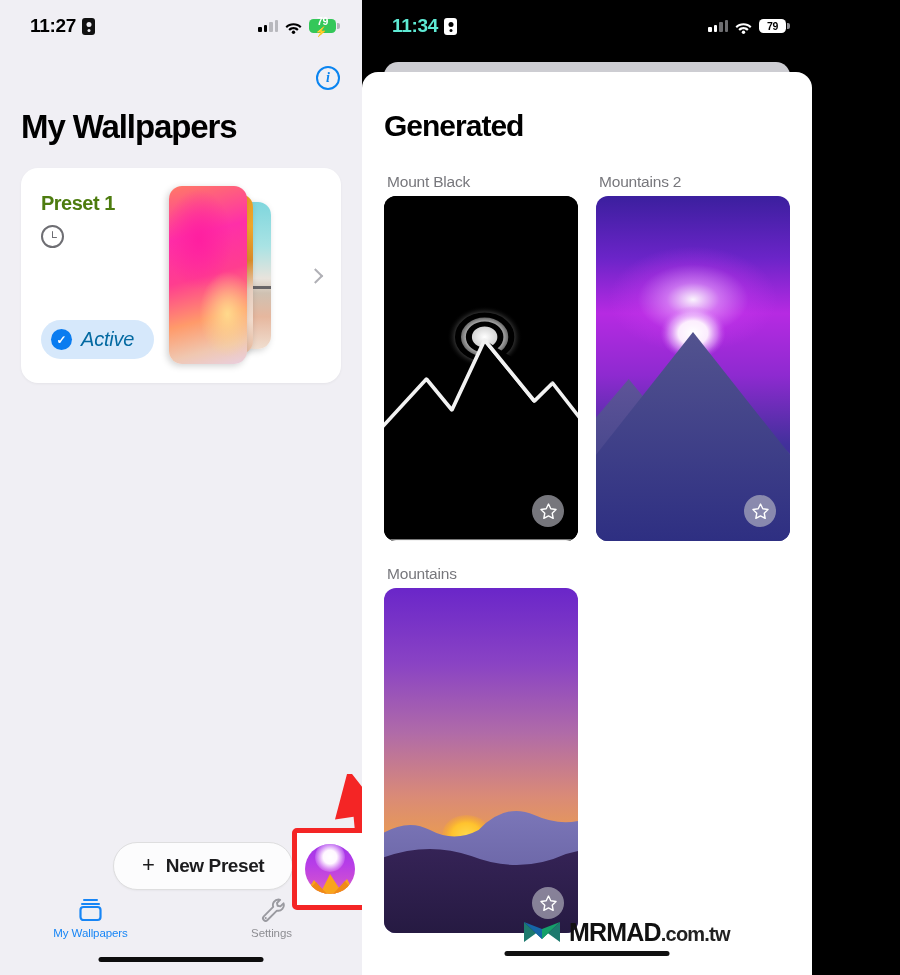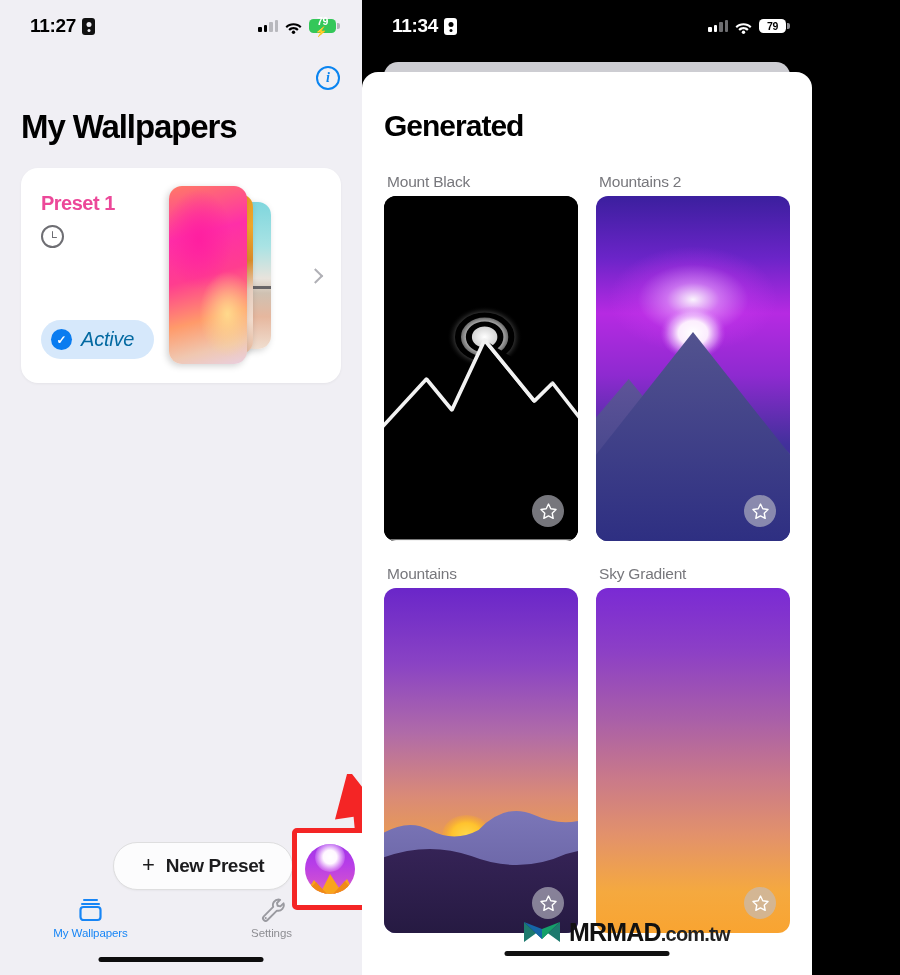--- a/index.html
+++ b/index.html
@@ -21,21 +21,21 @@
   .statusbar {
     position:relative; height:52px;
     display:flex; align-items:center; justify-content:space-between;
     padding:0 26px 0 30px;
   }
   .sb-time {
     font-size:19px; font-weight:bold; letter-spacing:-0.3px;
     display:flex; align-items:center; gap:6px;
   }
   .sb-left-time { color:#000; }
-  .sb-right-time { color:#ffffff; }
+  .sb-right-time { color:#5eead4; }
   .rec-badge {
     display:inline-block; width:13px; height:17px; border-radius:3px;
     position:relative; vertical-align:middle;
   }
   .rec-badge.dark { background:#111; }
   .rec-badge.light { background:#fff; }
   .rec-badge::after {
     content:""; position:absolute; left:50%; top:4px;
     transform:translateX(-50%);
     width:5px; height:5px; border-radius:50%;
@@ -87,21 +87,21 @@
 
   .preset-card {
     position:relative;
     margin:22px 21px 0 21px; height:215px;
     background:#fff; border-radius:17px;
     box-shadow:0 1px 3px rgba(0,0,0,0.05);
     overflow:hidden;
   }
   .preset-name {
     position:absolute; left:20px; top:24px;
-    font-size:20px; font-weight:bold; color:#ec4899; letter-spacing:-0.5px;
+    font-size:20px; font-weight:bold; color:#4d7c0f; letter-spacing:-0.5px;
   }
   .clock-icon {
     position:absolute; left:20px; top:57px;
     width:23px; height:23px; border-radius:50%;
     border:2px solid #6e6e73;
   }
   .clock-icon::before, .clock-icon::after {
     content:""; position:absolute; background:#6e6e73; border-radius:1px;
   }
   .clock-icon::before { left:8.5px; top:4px; width:1.8px; height:6.5px; }
@@ -487,30 +487,20 @@
               <path d="M-6 272 Q34 252 72 268 Q112 287 150 266 L166 261 L166 345 L-6 345 Z" fill="url(#mHill2)"></path>
             </svg>
             <div class="starbtn">
               <svg width="19" height="19" viewBox="0 0 24 24">
                 <path d="M12 2.6l2.9 6 6.6.9-4.8 4.6 1.2 6.5-5.9-3.1-5.9 3.1 1.2-6.5L2.5 9.5l6.6-.9z" fill="none" stroke="#fff" stroke-width="1.8" stroke-linejoin="round"></path>
               </svg>
             </div>
           </div>
         </div>
 
-        <div class="cell">
-          <div class="cell-label">Sky Gradient</div>
-          <div class="wp wp-skygradient short">
-            <div class="starbtn">
-              <svg width="19" height="19" viewBox="0 0 24 24">
-                <path d="M12 2.6l2.9 6 6.6.9-4.8 4.6 1.2 6.5-5.9-3.1-5.9 3.1 1.2-6.5L2.5 9.5l6.6-.9z" fill="none" stroke="#fff" stroke-width="1.8" stroke-linejoin="round"></path>
-              </svg>
-            </div>
-          </div>
-        </div>
 
       </div>
     </div>
 
     <div class="watermark">
       <svg width="40" height="30" viewBox="0 0 40 30">
         <path d="M2 25 L2 5 L20 22 L38 5 L38 25 L20 12 Z" fill="#1d7a6e"></path>
         <path d="M2 5 L20 22 L20 12 Z" fill="#1566a8"></path>
         <path d="M38 5 L20 22 L20 12 Z" fill="#15a06a"></path>
       </svg>

